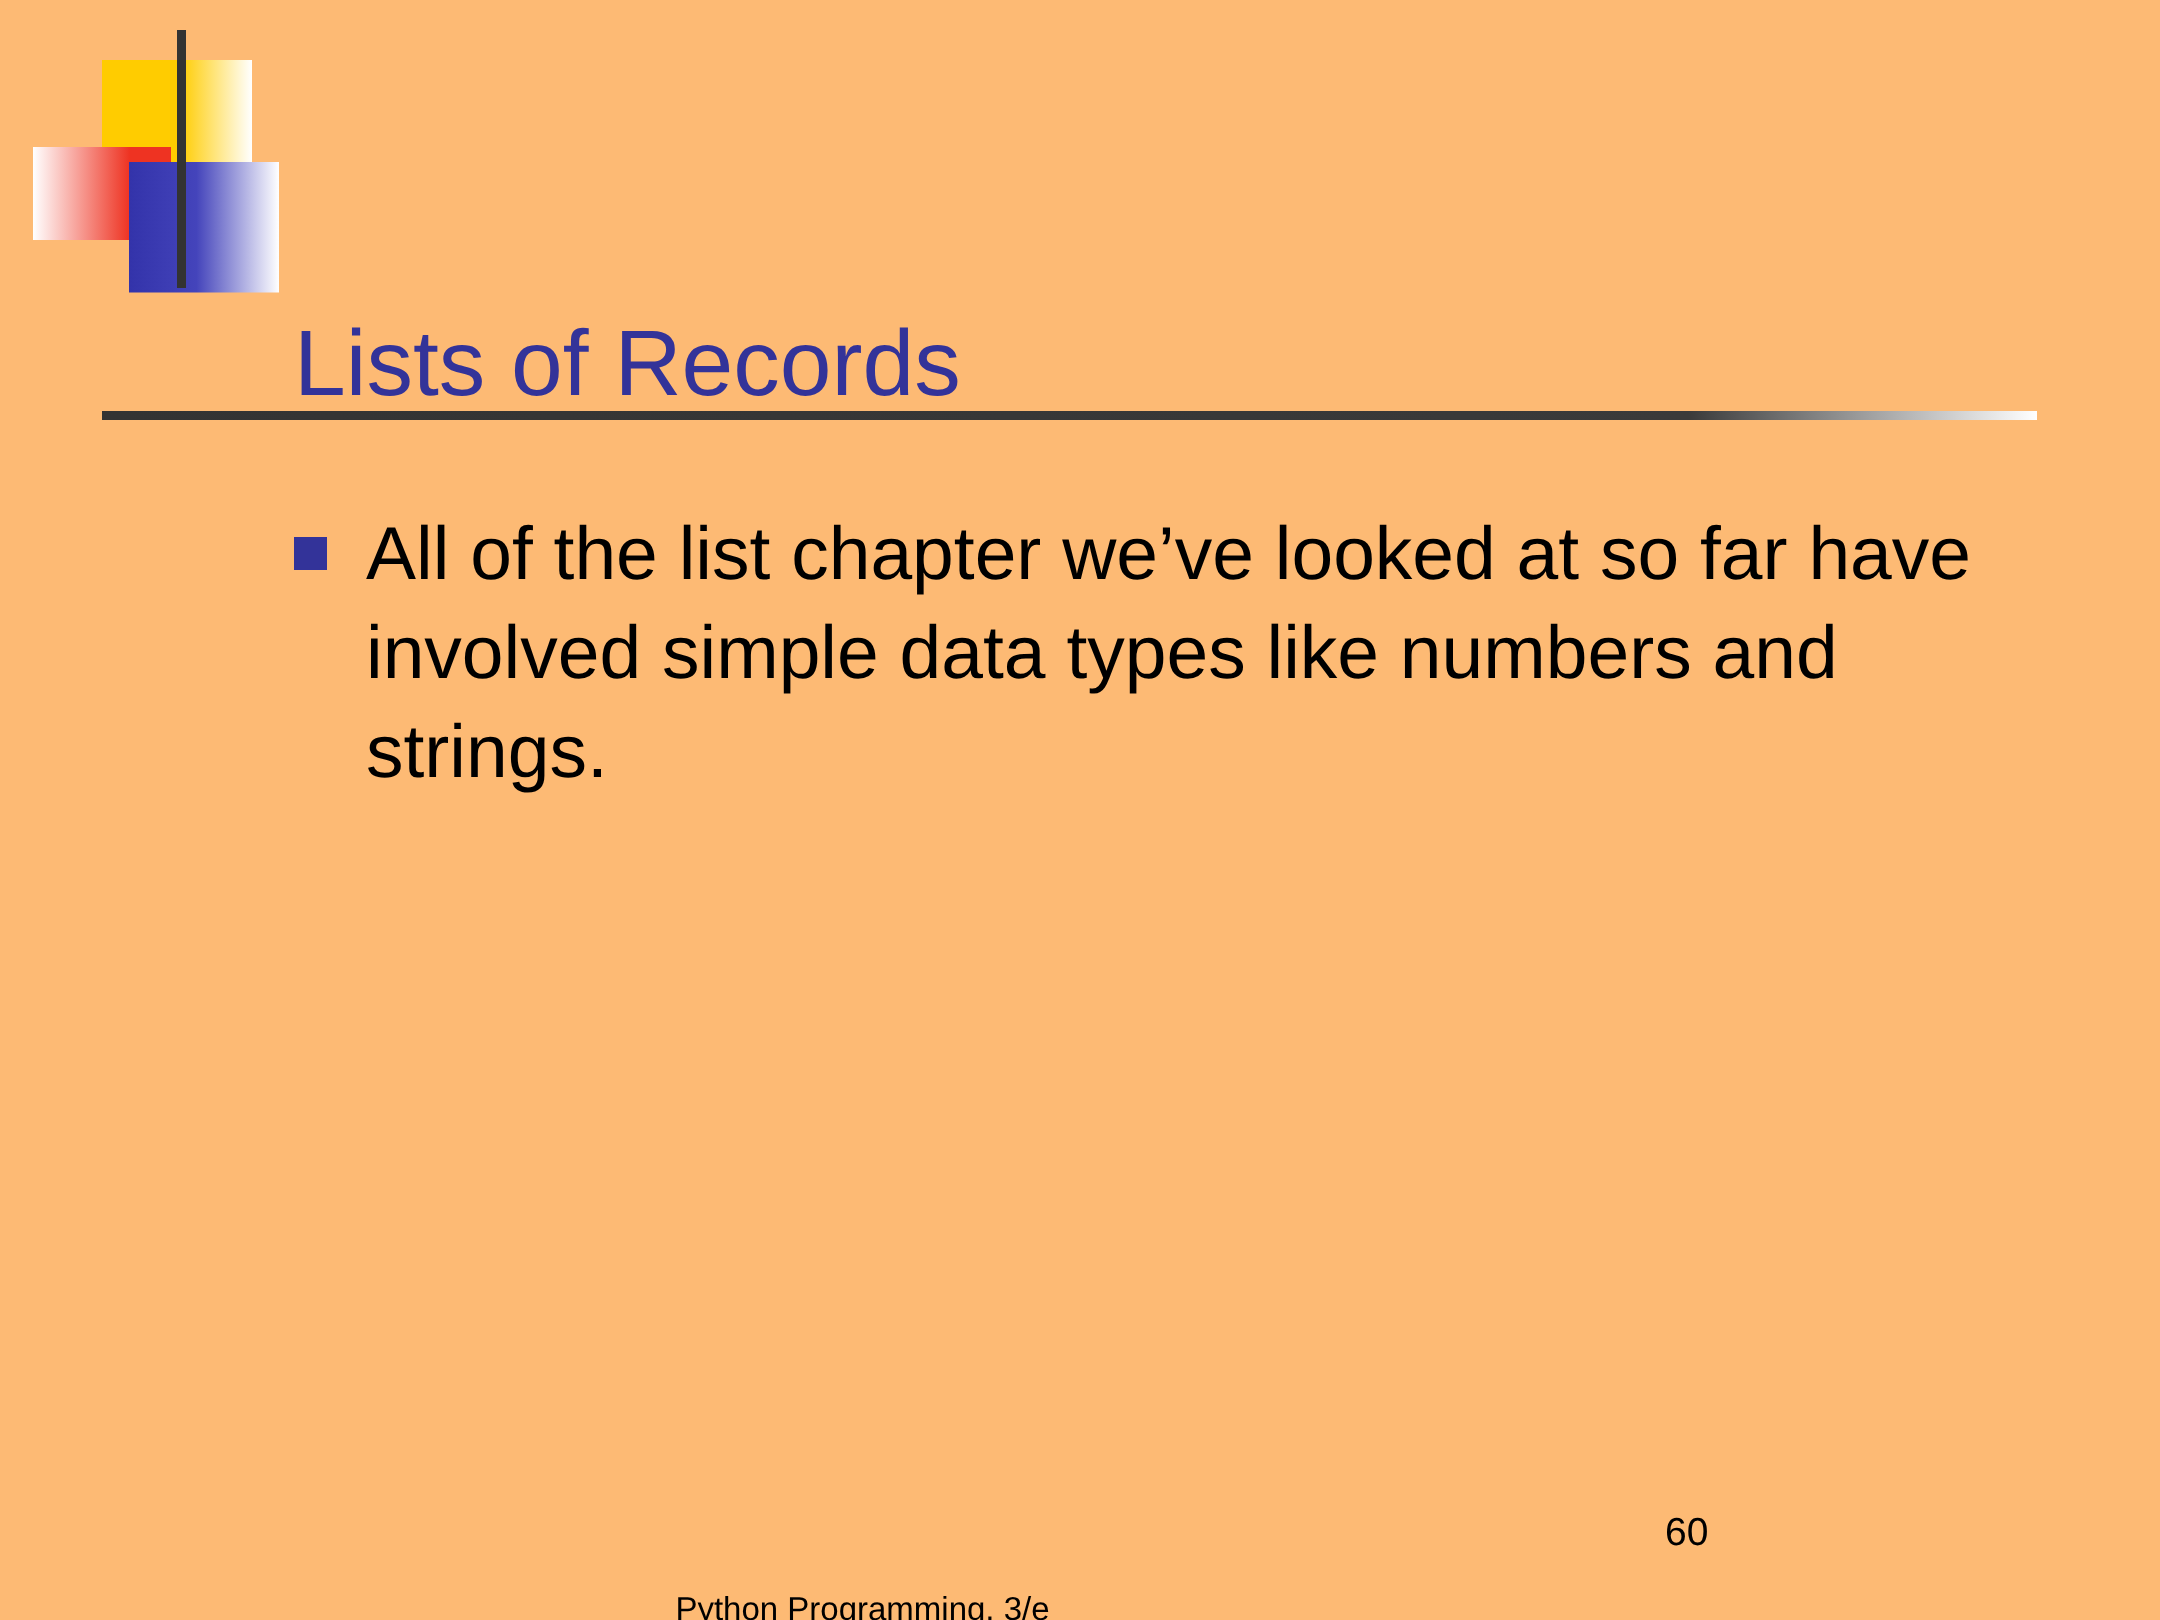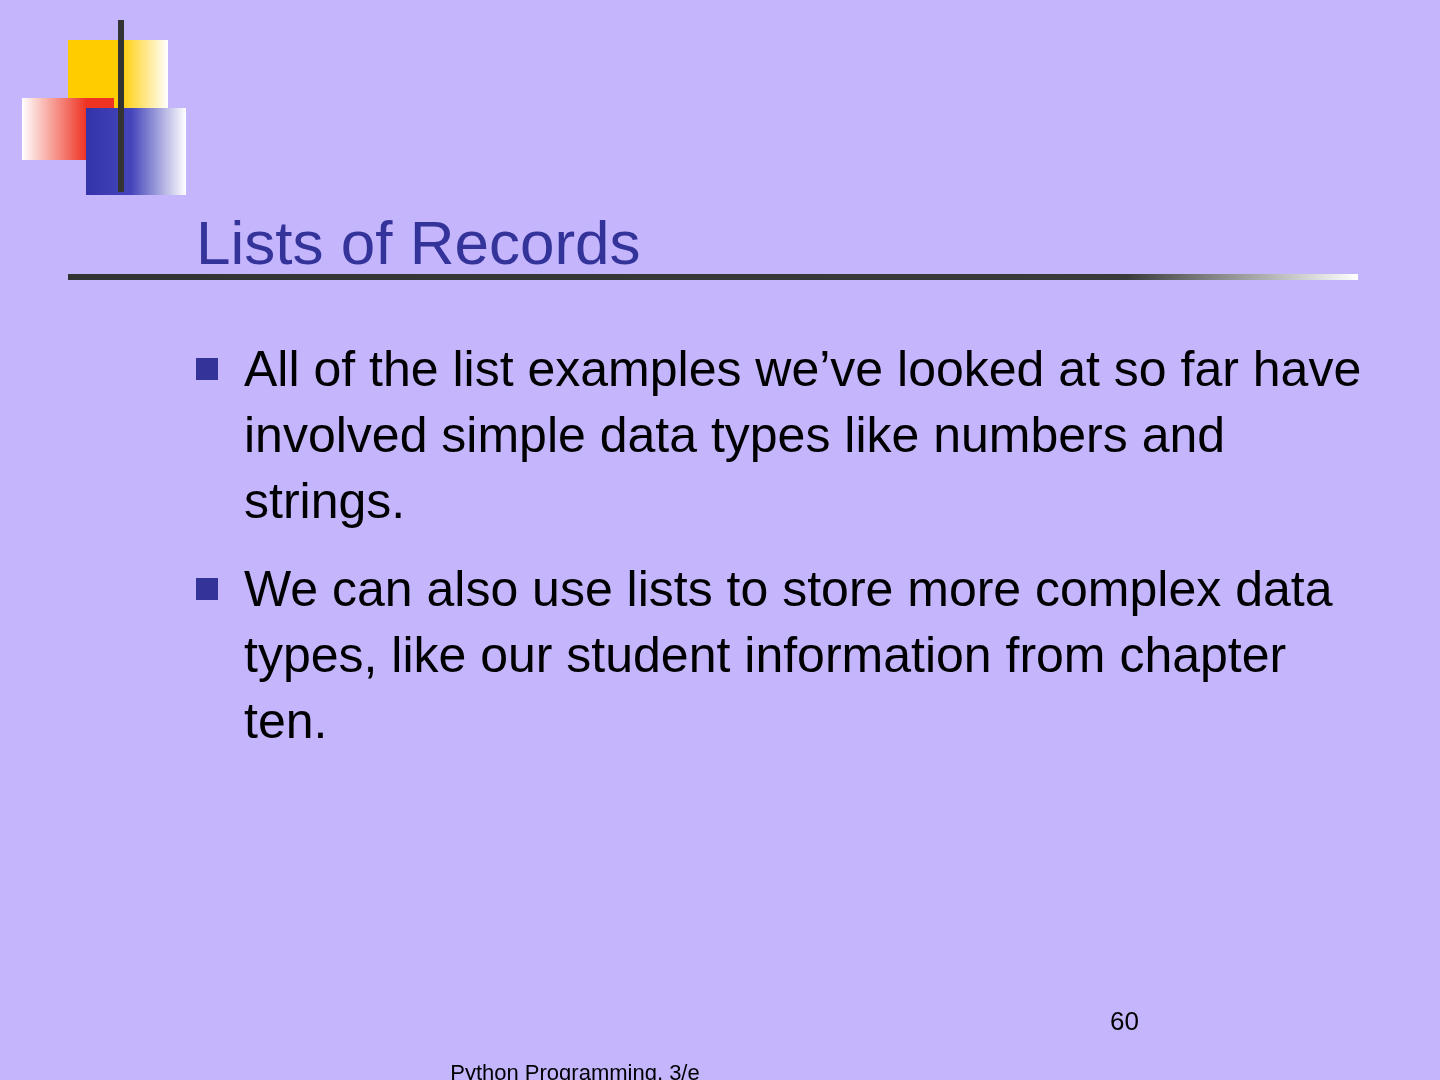--- a/index.html
+++ b/index.html
@@ -13,21 +13,21 @@
     font-family: "Liberation Sans", sans-serif;
     overflow: hidden;
     position: relative;
   }
 
   .slide {
     position: absolute;
     inset: 0;
     width: 1440px;
     height: 1080px;
-    background: #c4b5fd;
+    background: #fdba74;
   }
 
   
   .deco {
     position: absolute;
     left: 0;
     top: 130;
     width: 230px;
     height: 220px;
     pointer-events: none;
@@ -147,25 +147,21 @@
     <div class="sq-blue"></div>
     <div class="v-line"></div>
   </div>
   <div class="h-line"></div>
 
   <h1 class="title">Lists of Records</h1>
 
   <div class="body">
     <div class="bullet">
       <span class="marker"></span>
-      <span class="text">All of the list examples we’ve looked at so far have involved simple data types like numbers and strings.</span>
-    </div>
-    <div class="bullet">
-      <span class="marker"></span>
-      <span class="text">We can also use lists to store more complex data types, like our student information from chapter ten.</span>
+      <span class="text">All of the list chapter we’ve looked at so far have involved simple data types like numbers and strings.</span>
     </div>
   </div>
 
   <div class="footer-center">
     <span class="footer-inner">Python Programming, 3/e</span>
   </div>
   <div class="page-number">60</div>
 
 </div>
 

